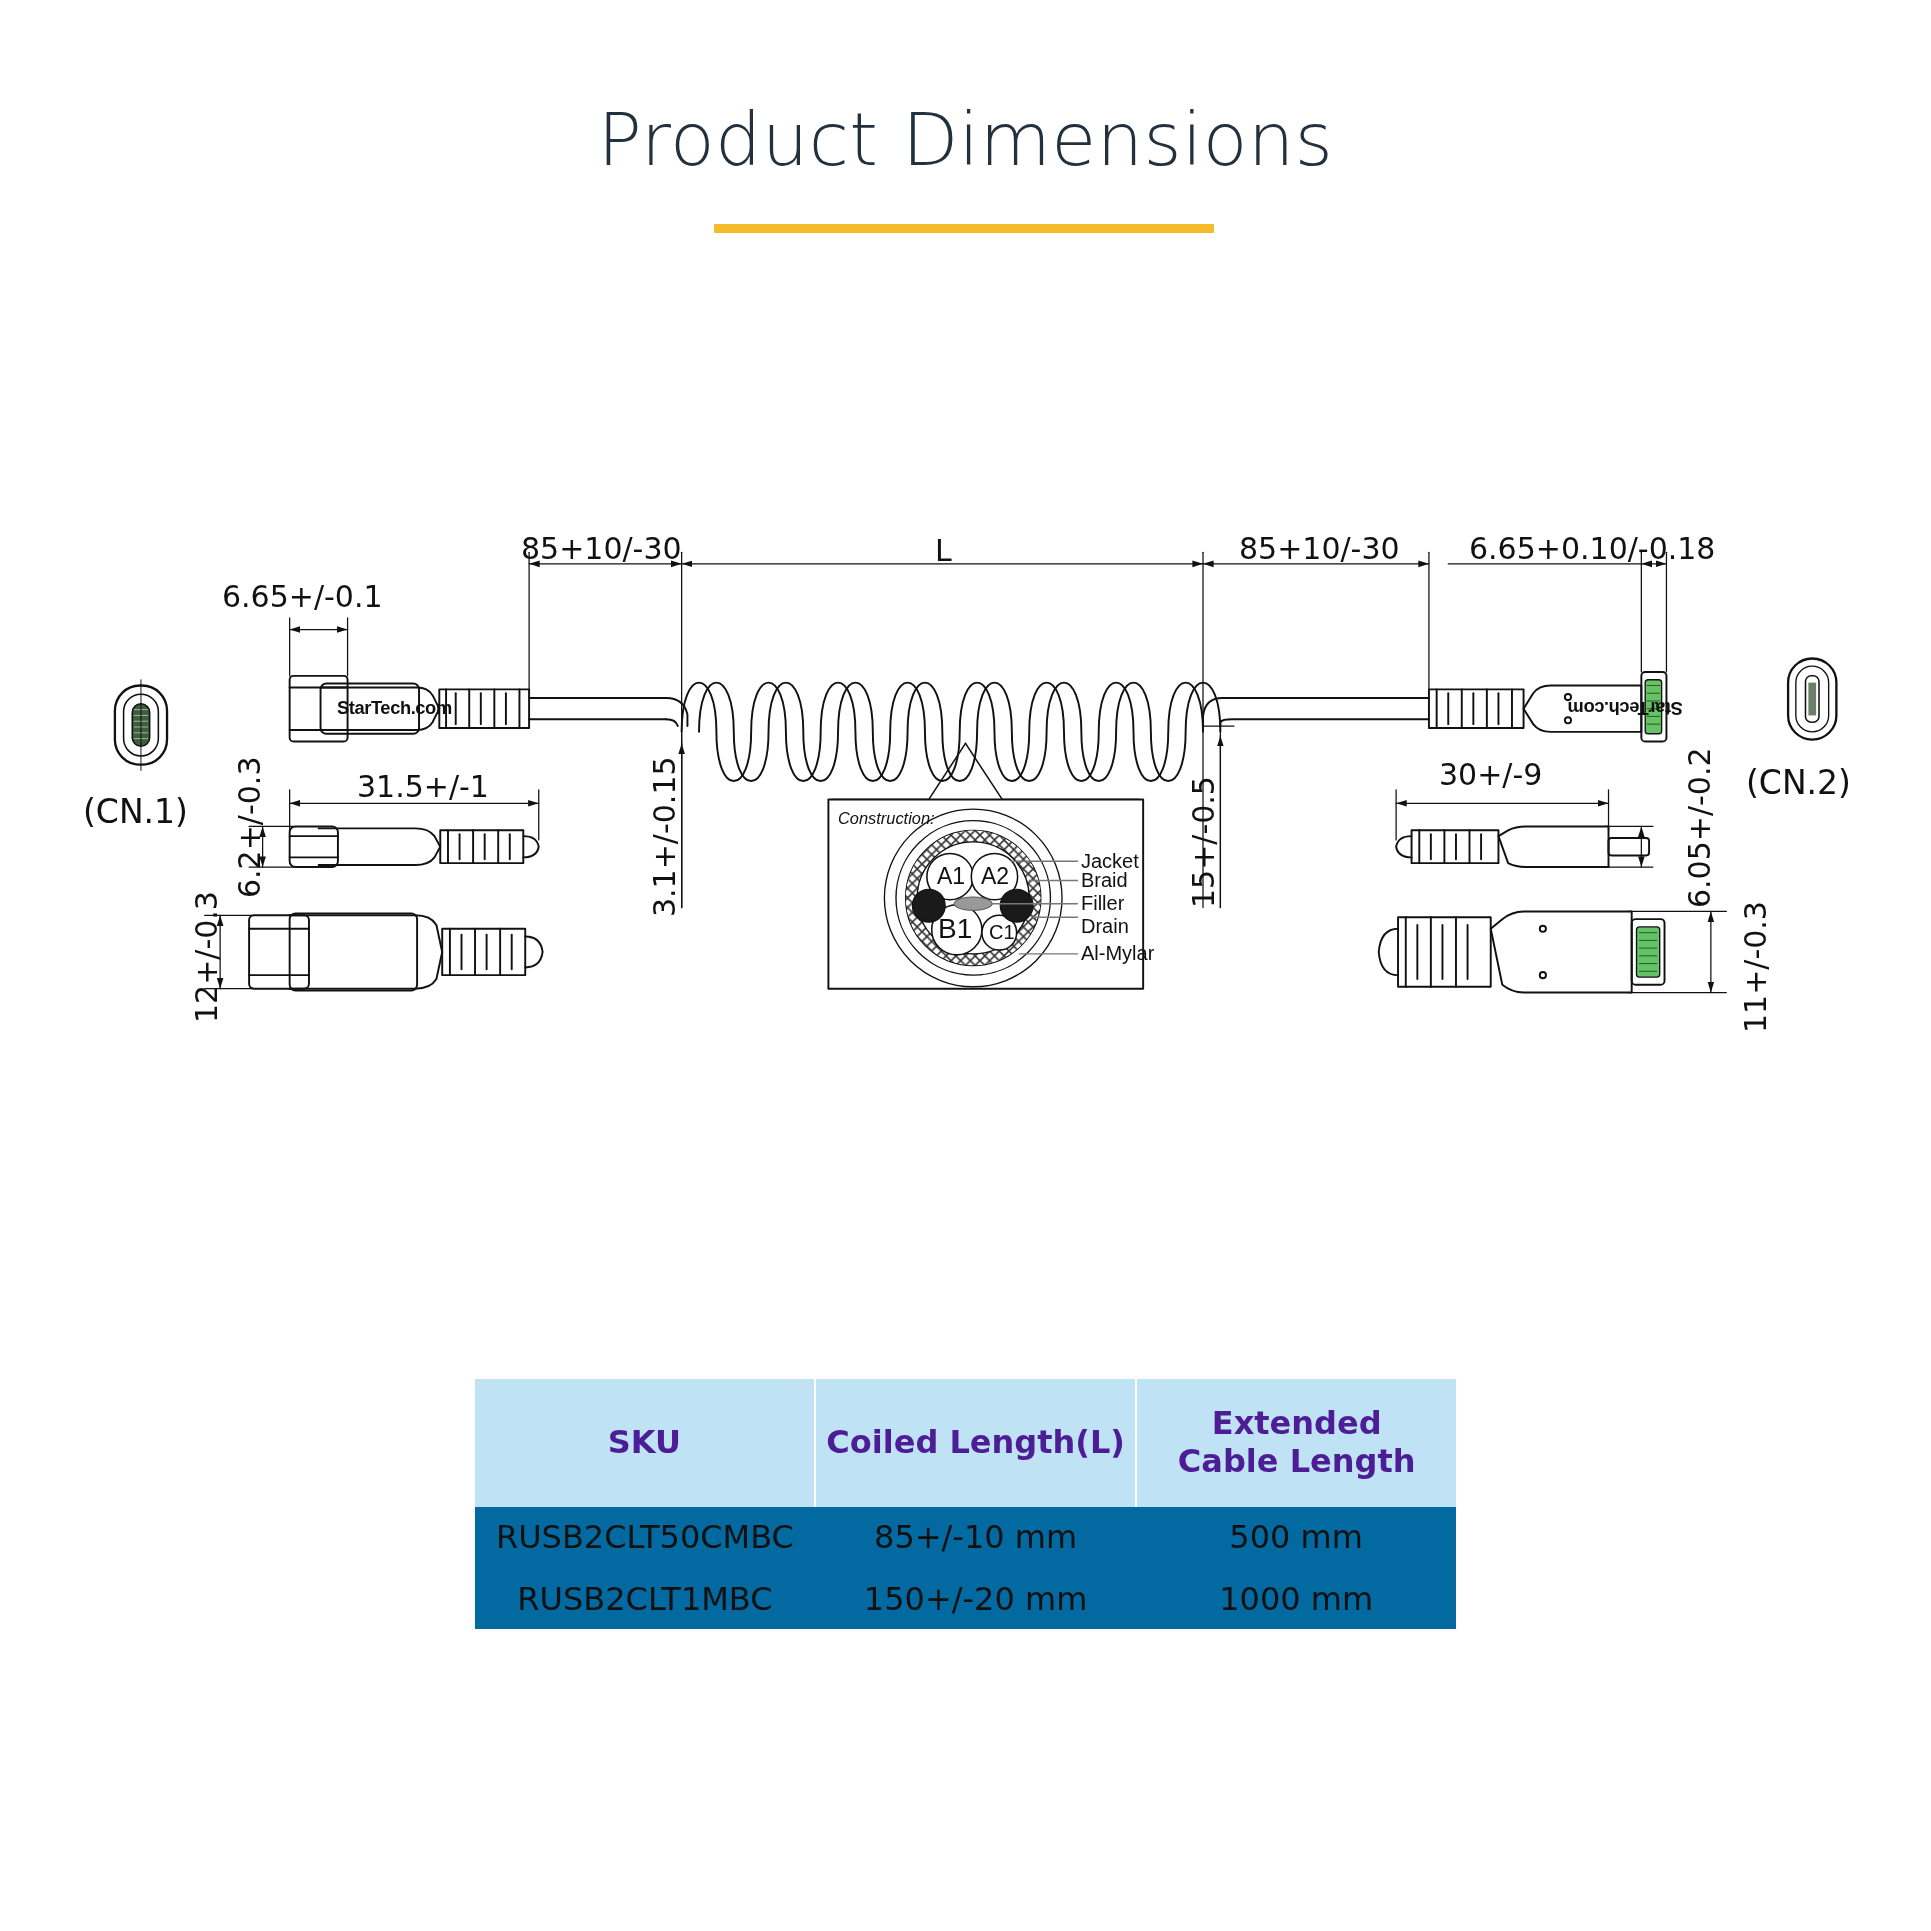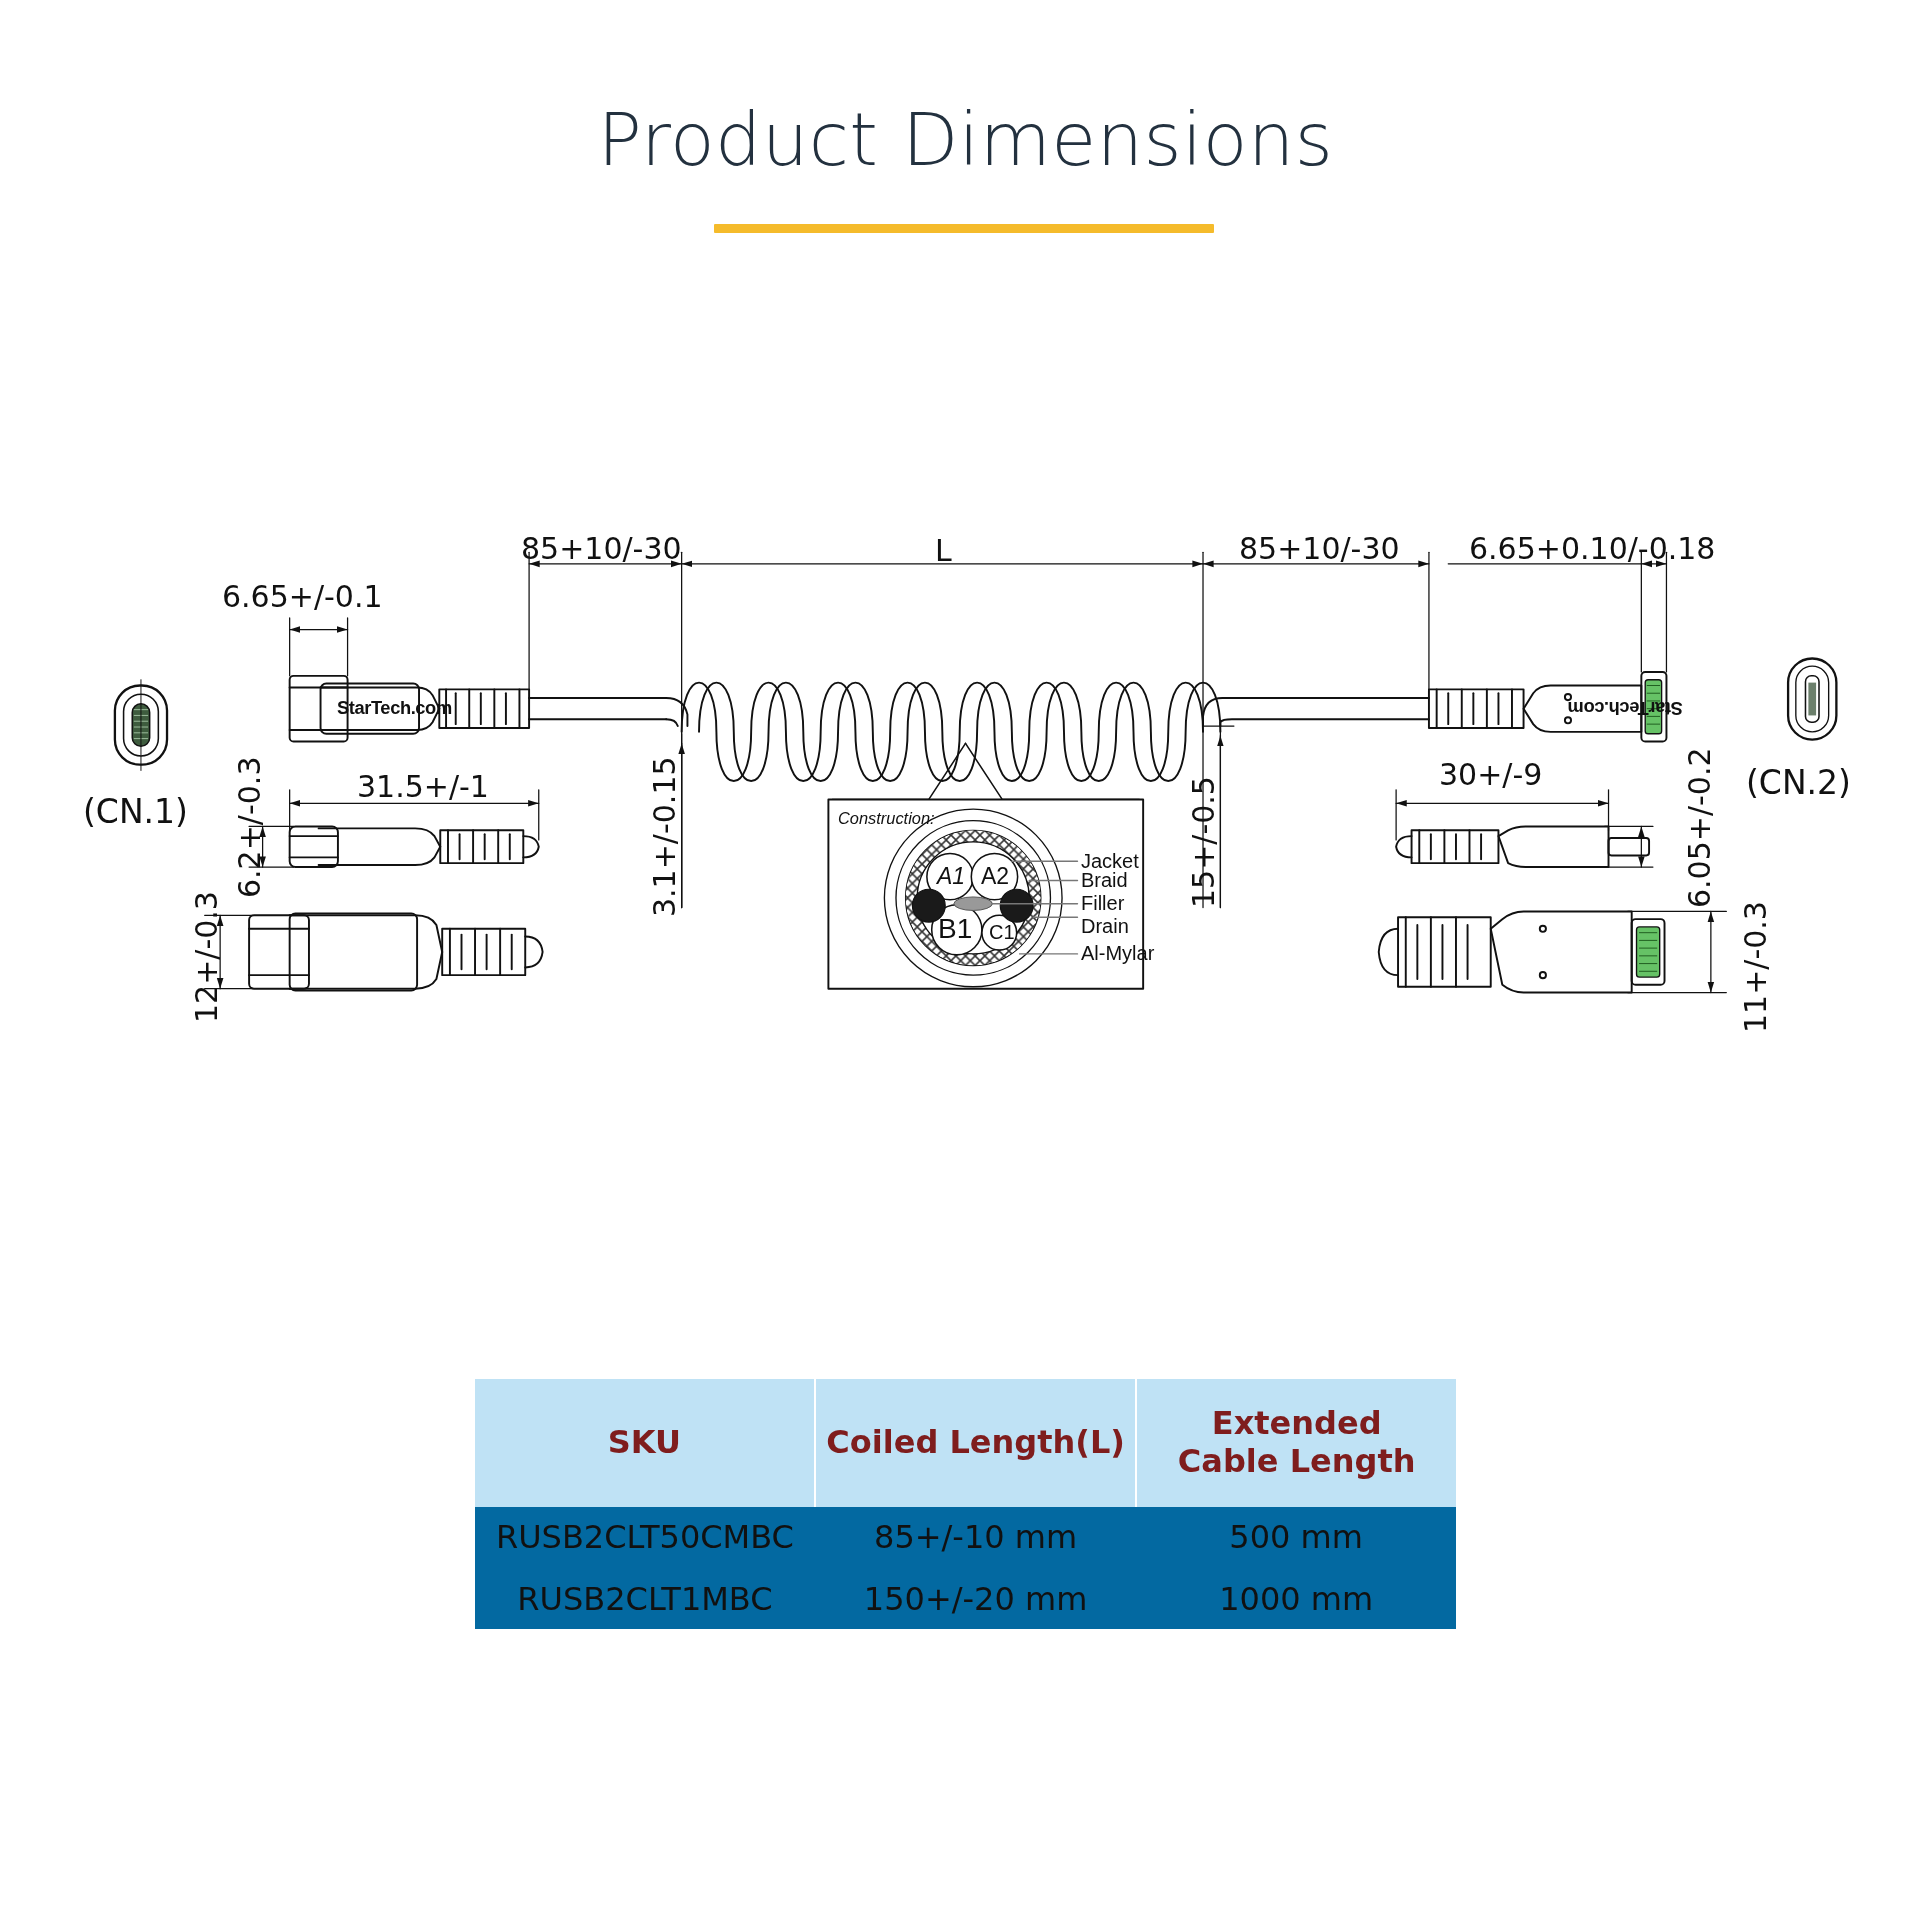--- a/index.html
+++ b/index.html
@@ -96,21 +96,21 @@
   #spec-table {
     position: absolute;
     left: 475px;
     top: 1379px;
     width: 981px;
     border-collapse: collapse;
     font-family: "DejaVu Sans", sans-serif;
   }
   #spec-table th {
     background: #bfe2f5;
-    color: #7f1d1d;
+    color: #4c1d95;
     font-size: 32px;
     font-weight: 700;
     padding: 17.4px 7.7px;
     text-align: center;
     border: none;
     line-height: 1.18;
     vertical-align: middle;
     height: 93px;
   }
   #spec-table td {
@@ -470,21 +470,21 @@
   <div class="cnlabel" style="left:83px;top:792px;">(CN.1)</div>
   <div class="cnlabel" style="left:1746px;top:763px;">(CN.2)</div>
 
   <div class="cons-title" style="left:838px;top:809px;font-style:italic;">Construction:</div>
   <div class="cons-label" style="left:1081px;top:850px;">Jacket</div>
   <div class="cons-label" style="left:1081px;top:869px;">Braid</div>
   <div class="cons-label" style="left:1081px;top:892px;">Filler</div>
   <div class="cons-label" style="left:1081px;top:915px;">Drain</div>
   <div class="cons-label" style="left:1081px;top:942px;">Al-Mylar</div>
 
-  <div class="core-label" style="left:937px;top:863px;font-size:23px;font-style:italic;">A1</div>
+  <div class="core-label" style="left:937px;top:863px;font-size:23px;">A1</div>
   <div class="core-label" style="left:981px;top:863px;font-size:23px;">A2</div>
   <div class="core-label" style="left:938px;top:913px;font-size:28px;">B1</div>
   <div class="core-label" style="left:989px;top:921px;font-size:20px;">C1</div>
 
   <table id="spec-table">
     <thead>
       <tr>
         <th class="col-sku cell-div">SKU</th>
         <th class="col-coil cell-div">Coiled Length(L)</th>
         <th class="col-ext">

